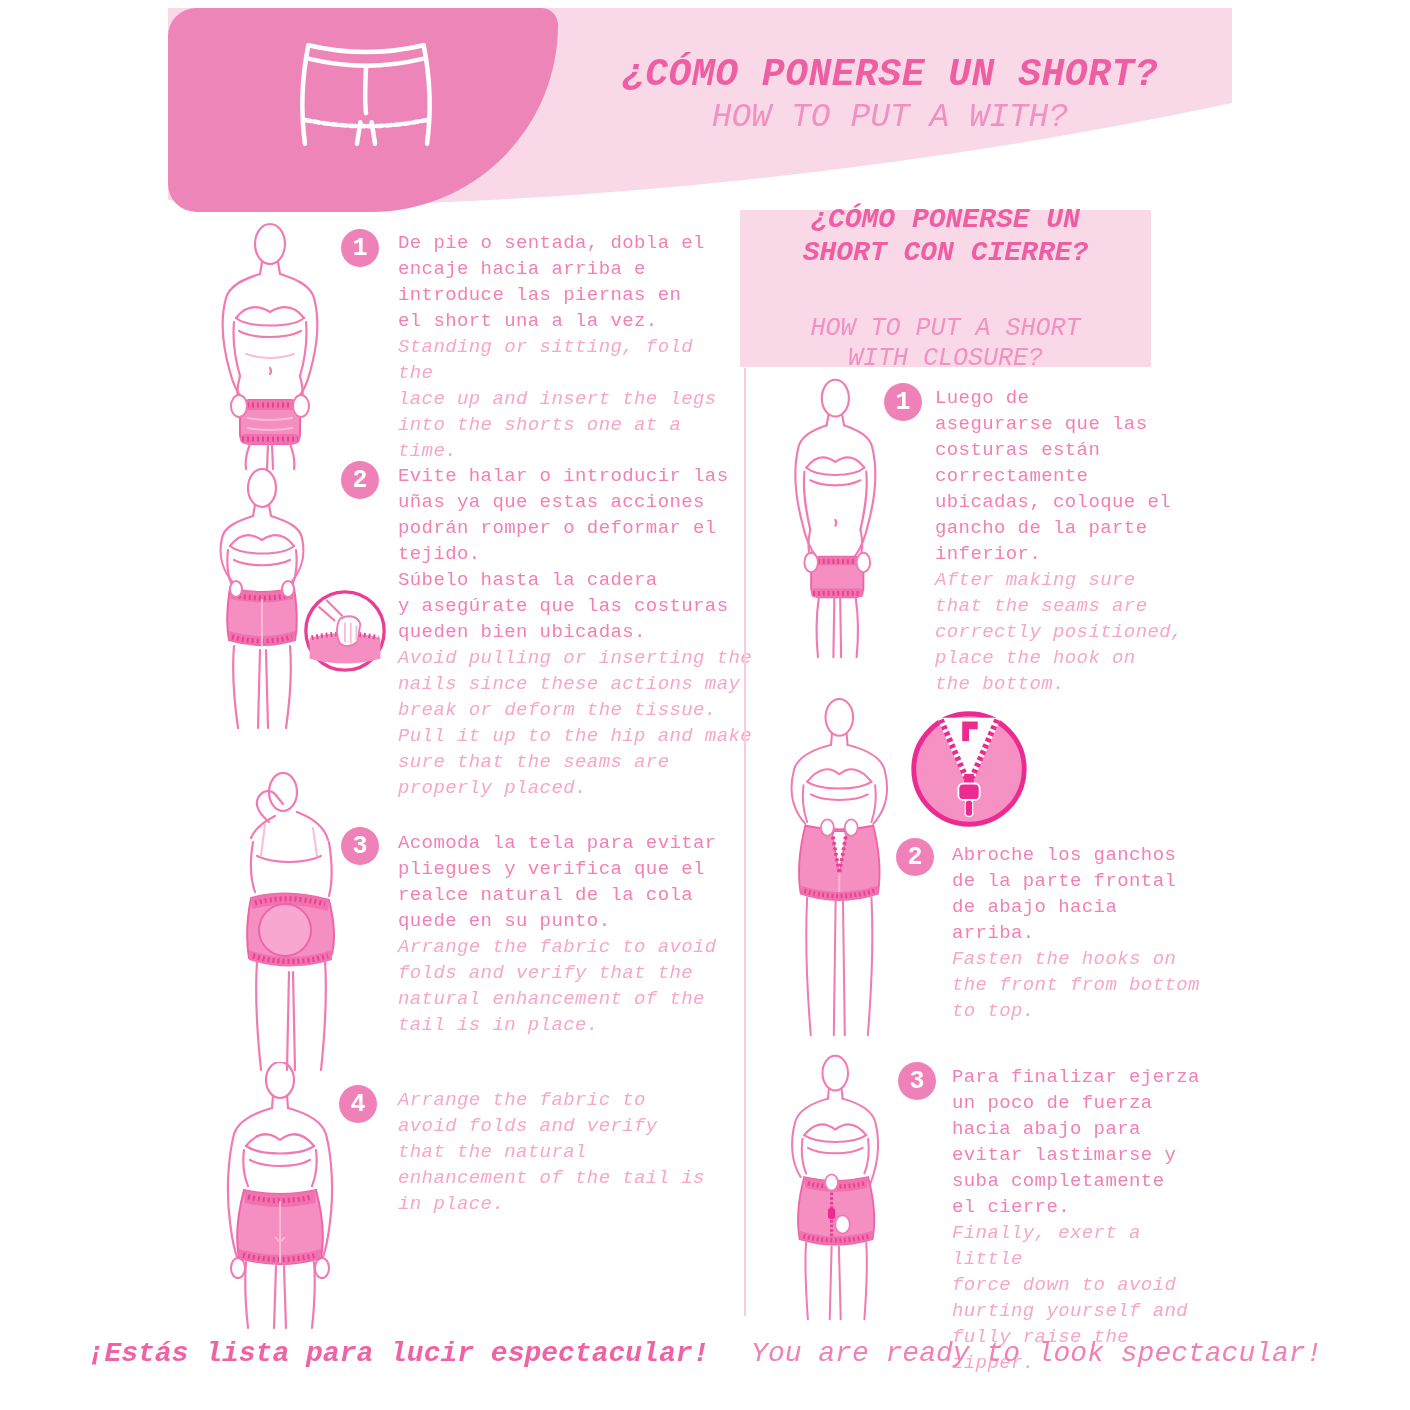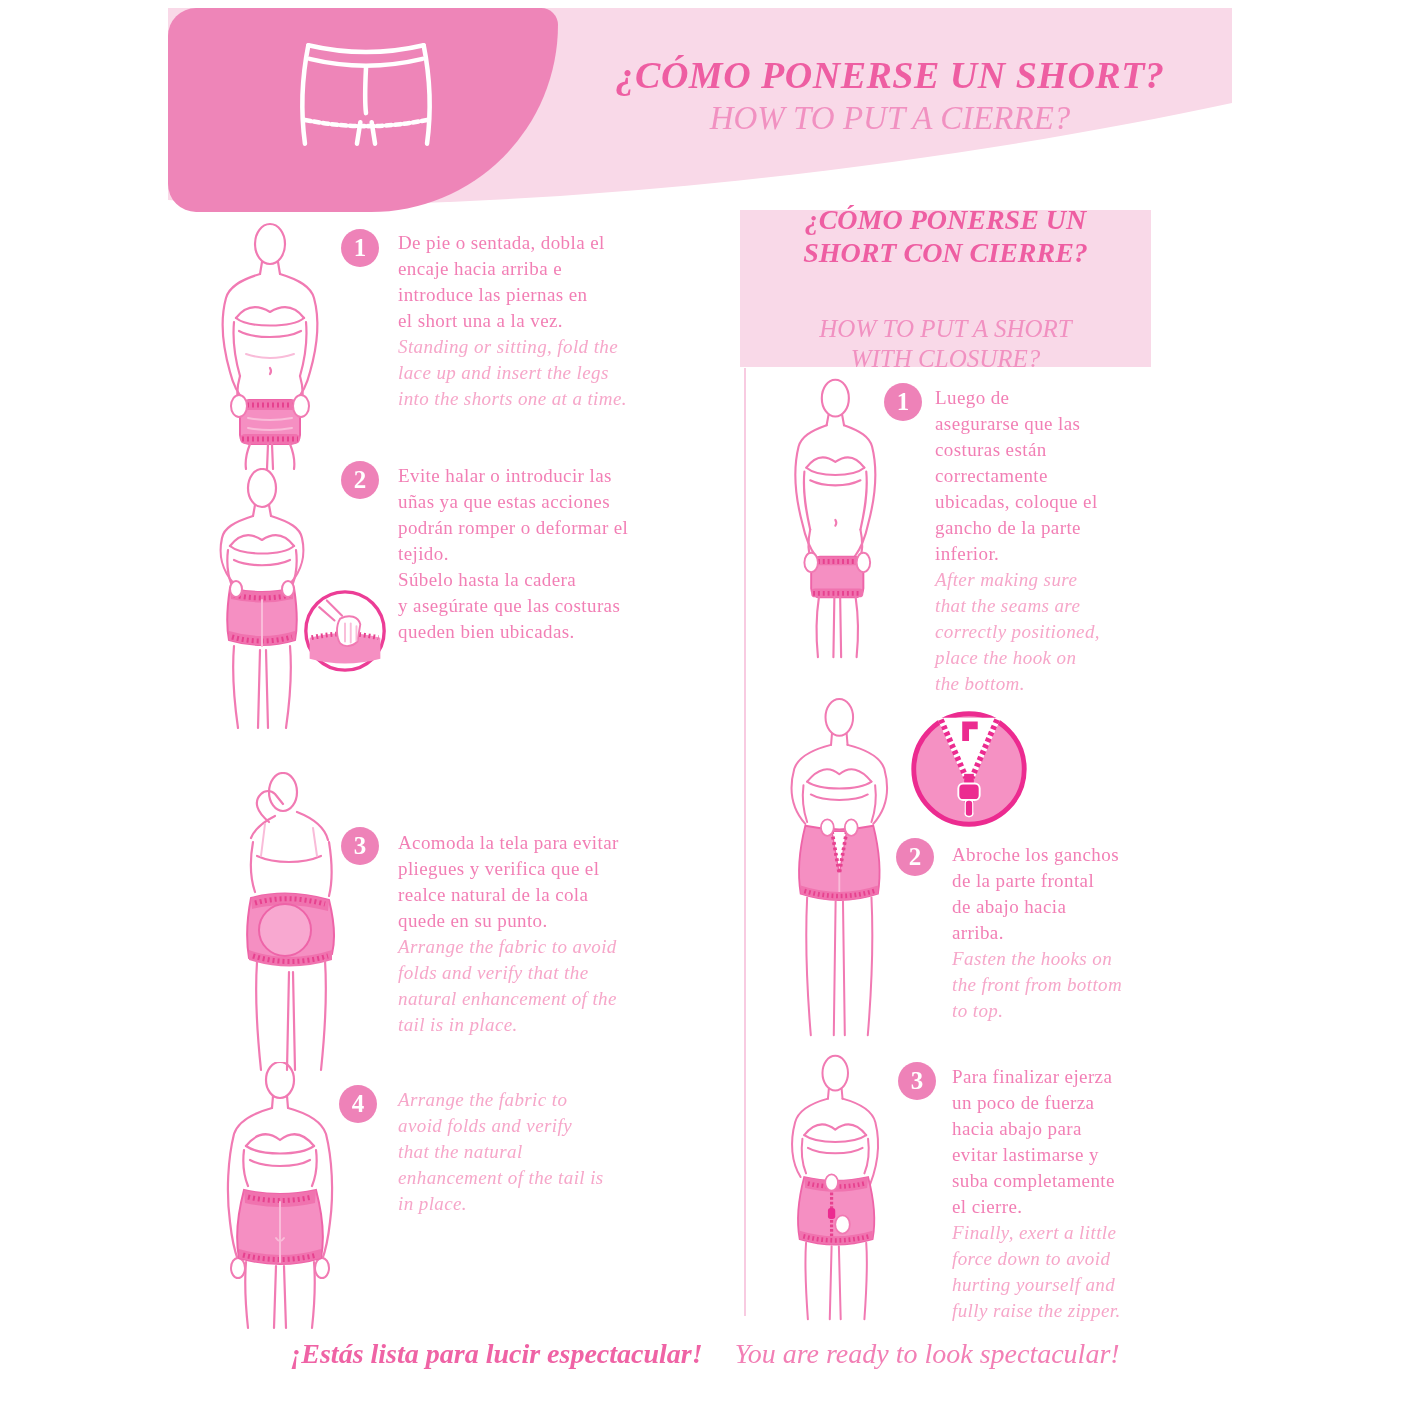--- a/index.html
+++ b/index.html
@@ -1,17 +1,17 @@
 <!DOCTYPE html>
 <html><head>
 <meta charset="utf-8">
 <style>
   html,body{margin:0;padding:0;background:#fff;}
   #canvas{position:relative;width:1410px;height:1410px;background:#ffffff;overflow:hidden;
-          font-family:Liberation Serif, serif;}
+          font-family:Liberation Mono, monospace;}
   .abs{position:absolute;}
 
   
   #band-svg{position:absolute;left:0;top:0;}
   #blob{position:absolute;left:168px;top:8px;width:390px;height:204px;background:#ee85b8;
         border-radius:30px 18px 200px 30px;}
   #blob svg{position:absolute;left:88px;top:26px;}
   #header-titles{position:absolute;left:540px;top:52px;width:700px;text-align:center;}
   .title-es{color:#ee5ea2;font-weight:bold;font-style:italic;font-size:38px;letter-spacing:.5px;line-height:46px;white-space:pre-line;}
   .title-en{color:#f191c1;font-style:italic;font-size:33px;line-height:40px;white-space:pre-line;}
@@ -61,21 +61,21 @@
       <path class="wht" d="M24 10 C17 45 18 75 21 97"></path>
       <path class="wht" d="M126 10 C133 45 132 75 129 97"></path>
       <path class="wht" d="M75 30 C74 50 74 62 75 70"></path>
       <path class="wht" stroke-dasharray="5 3" d="M21 76 Q75 87 129 76"></path>
       <path class="wht" d="M70 78 L67 97 M80 78 L83 97"></path>
     </svg>
   </div>
 
   <div id="header-titles">
     <div class="title-es">¿CÓMO PONERSE UN SHORT?</div>
-    <div class="title-en">HOW TO PUT A CIERRE?</div>
+    <div class="title-en">HOW TO PUT A WITH?</div>
   </div>
 
   <svg class="abs" style="left:182px;top:222px;" width="165" height="248" viewBox="0 0 165 248">
     <ellipse cx="88" cy="22" rx="15" ry="20" class="ln"></ellipse>
     <path class="ln" d="M80 40 L78 52 M96 40 L98 52"></path>
     <path class="ln" d="M78 52 C58 58 47 65 44 76 C38 98 40 122 48 150 C51 162 56 172 62 178"></path>
     <path class="ln" d="M98 52 C118 58 129 65 132 76 C138 98 136 122 128 150 C125 162 120 172 114 178"></path>
     <path class="ln" d="M54 96 Q68 78 88 90 Q108 78 122 96"></path>
     <path class="ln" d="M54 96 C66 106 110 106 122 96"></path>
     <path class="ln" d="M57 109 C72 117 104 117 119 109"></path>
@@ -138,20 +138,26 @@
     <span>2</span>
   </div>
   <div class="step-text" style="left:398px;top:463px;width:380px;">
     <div class="es">Evite halar o introducir las
 uñas ya que estas acciones
 podrán romper o deformar el
 tejido.
 Súbelo hasta la cadera
 y asegúrate que las costuras
 queden bien ubicadas.</div>
+    <div class="en">Avoid pulling or inserting the
+nails since these actions may
+break or deform the tissue.
+Pull it up to the hip and make
+sure that the seams are
+properly placed.</div>
   </div>
 
   <svg class="abs" style="left:205px;top:772px;" width="160" height="300" viewBox="0 0 160 300">
     <ellipse cx="78" cy="20" rx="14" ry="19" class="ln"></ellipse>
     <path class="ln" d="M64 50 C52 40 48 30 56 22 C60 18 66 18 70 22 L78 32"></path>
     <path class="ln" d="M70 44 C58 50 50 56 46 66 M92 40 C110 47 120 56 123 68"></path>
     <path class="ln" d="M52 84 C70 92 98 92 116 84"></path>
     <path class="ln2" d="M60 52 L56 84 M108 56 L112 84"></path>
     <path class="ln" d="M48 70 C44 92 46 108 50 120 M124 70 C128 95 127 112 124 124"></path>
     <path class="sh" d="M46 126 Q82 116 124 128 C130 152 130 170 127 182 Q84 198 44 186 C41 168 42 146 46 126 Z"></path>

